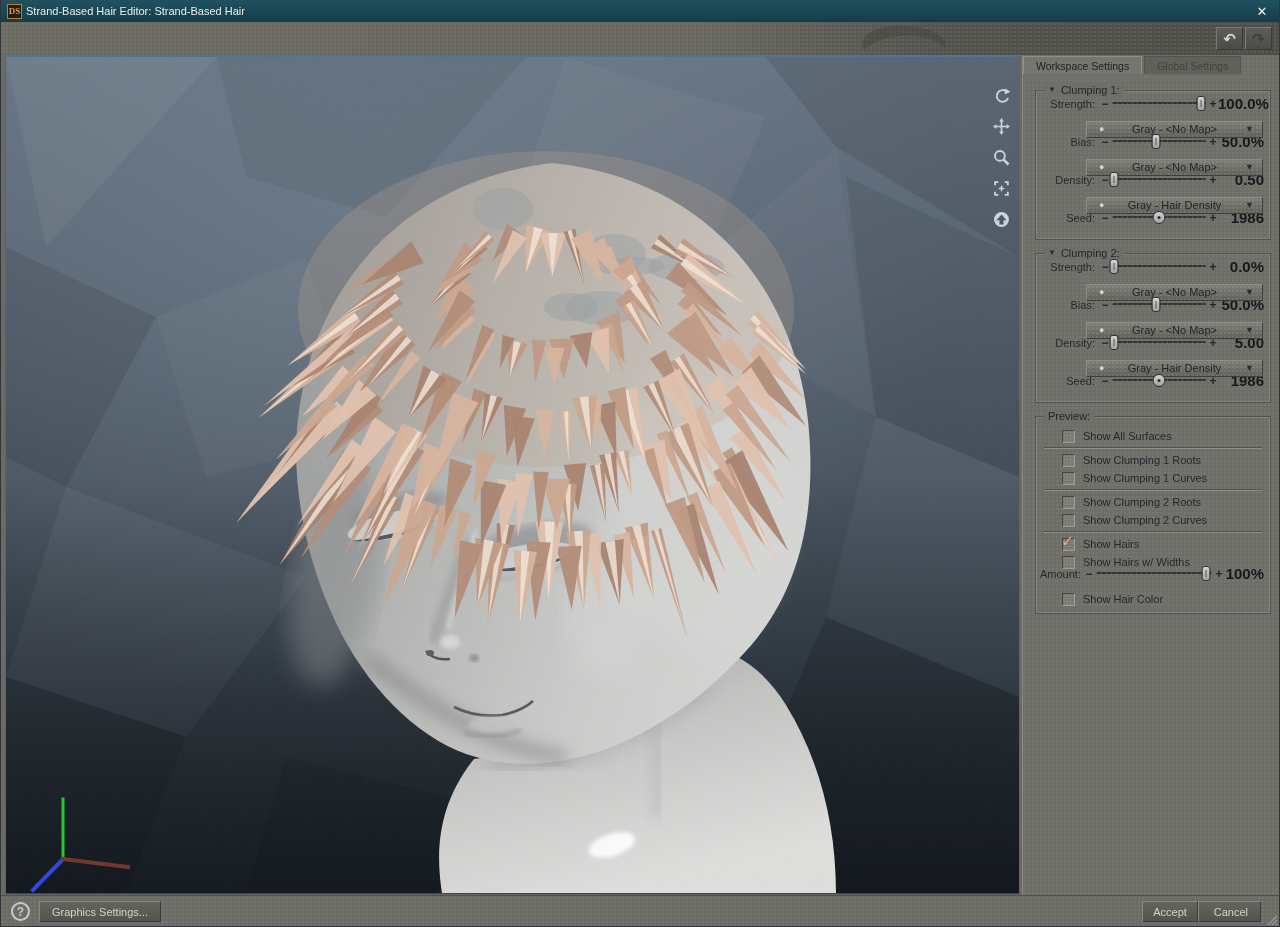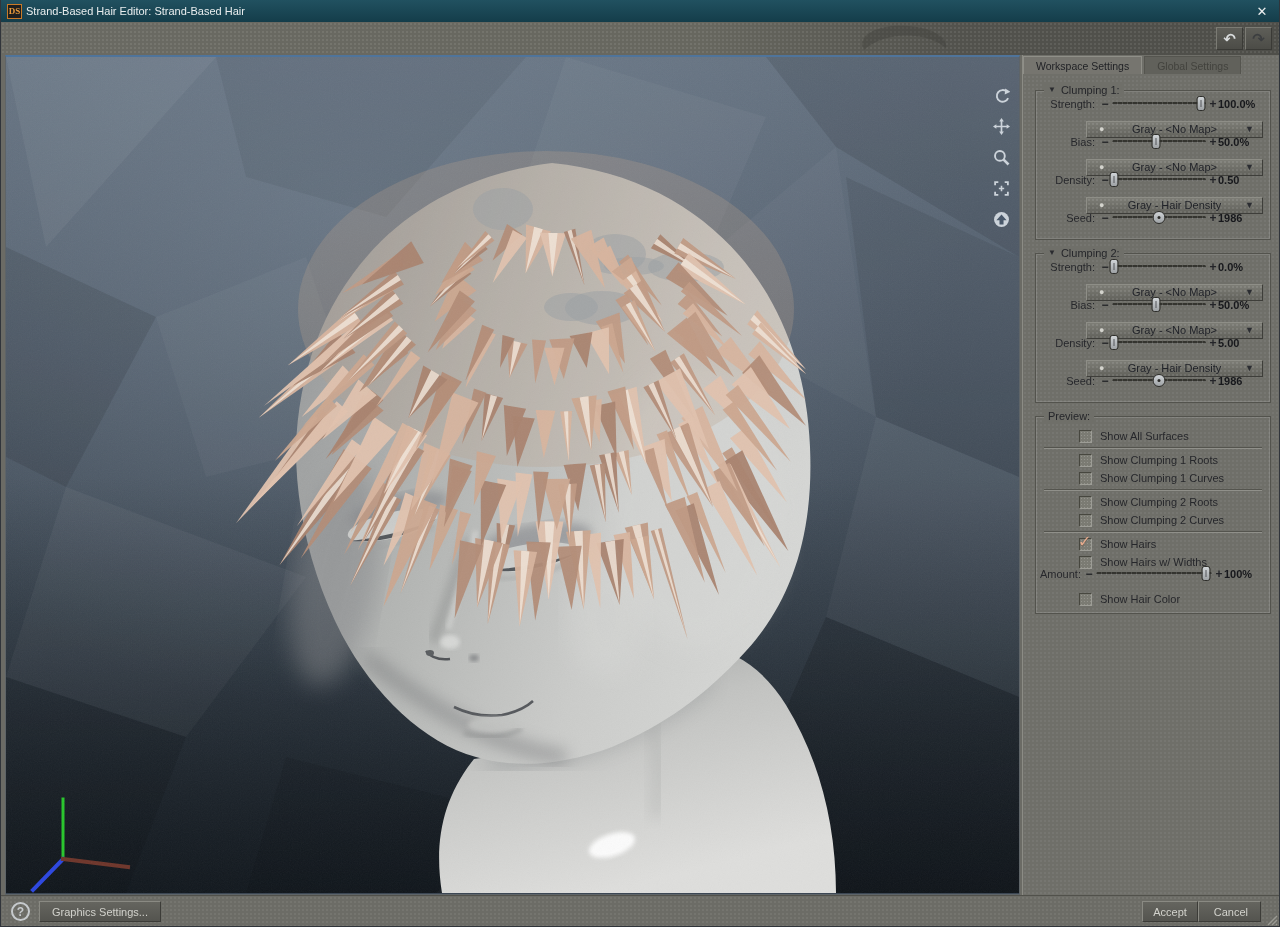--- a/index.html
+++ b/index.html
@@ -58,30 +58,30 @@
   .smin,.splus{width:10px;text-align:center;font-size:12px;font-weight:bold;color:#232428;line-height:10px;}
   .strack{flex:1;position:relative;height:15px;}
   .sline{position:absolute;left:2px;right:2px;top:6px;height:3px;background:#34342f;border-radius:2px;
          border-bottom:1px solid rgba(255,255,255,0.28);
          background-image:repeating-linear-gradient(90deg,rgba(255,255,255,0.12) 0 1px,transparent 1px 5px);}
   .shandle{position:absolute;top:0;width:9px;height:15px;border-radius:3px;transform:translateX(-50%);
            background:linear-gradient(#d0d4d7,#9ea2a5);border:1px solid #2e2e2b;}
   .shandle::after{content:'';position:absolute;left:3px;top:3px;bottom:3px;width:1px;background:#55565a;}
   .shandle.dial{width:13px;height:13px;border-radius:50%;top:1px;}
   .shandle.dial::after{left:4px;top:4px;width:3px;height:3px;bottom:auto;border-radius:50%;background:#2c2c2a;}
-  .svalue{width:46px;font-size:11px;font-weight:bold;color:#17181c;white-space:nowrap;}
+  .svalue{width:46px;text-align:right;font-size:15px;font-weight:bold;color:#17181c;white-space:nowrap;}
   .narrow .svalue{width:40px;}
   .drow{height:19px;display:flex;align-items:center;padding:0 5px 0 48px;}
   .dropdown{position:relative;flex:1;height:17px;line-height:15px;text-align:center;font-size:11px;color:#212329;
             background:linear-gradient(#7d7d76,#62625c);border:1px solid;border-color:#8e8e87 #3e3e3a #3e3e3a #8e8e87;
             background-image:radial-gradient(rgba(255,255,255,0.09) 1px,transparent 1px),linear-gradient(#7d7d76,#62625c);
             background-size:4px 4px,100% 100%;}
   .dbullet{position:absolute;left:12px;top:0;color:#d3d3cd;font-size:9px;}
   .darrow{position:absolute;right:8px;top:0;color:#2b2d32;font-size:9px;}
-  .crow{height:18px;display:flex;align-items:center;padding-left:41px;gap:8px;}
+  .crow{height:18px;display:flex;align-items:center;padding-left:24px;gap:8px;}
   .cbox{position:relative;width:13px;height:13px;background:#7b7b73;border:1px solid;
         border-color:#47473f #9d9d96 #9d9d96 #47473f;
         background-image:radial-gradient(rgba(255,255,255,0.18) 1px,transparent 1px);background-size:3px 3px;}
   .cbox .check{position:absolute;left:-2px;top:-7px;font-size:16px;font-weight:bold;color:#e7ac8e;
         text-shadow:0 1px 1px rgba(60,30,10,0.35);}
   .clabel{font-size:11px;color:#26272b;}
   .sep{height:6px;padding:2px 6px 0 6px;}
   .sep i{display:block;height:2px;border-top:1px solid #54544e;border-bottom:1px solid #90908a;}
   
   .footer{position:absolute;left:0;top:895px;width:100%;height:32px;background:#6c6c66;border-top:1px solid #51514b;

